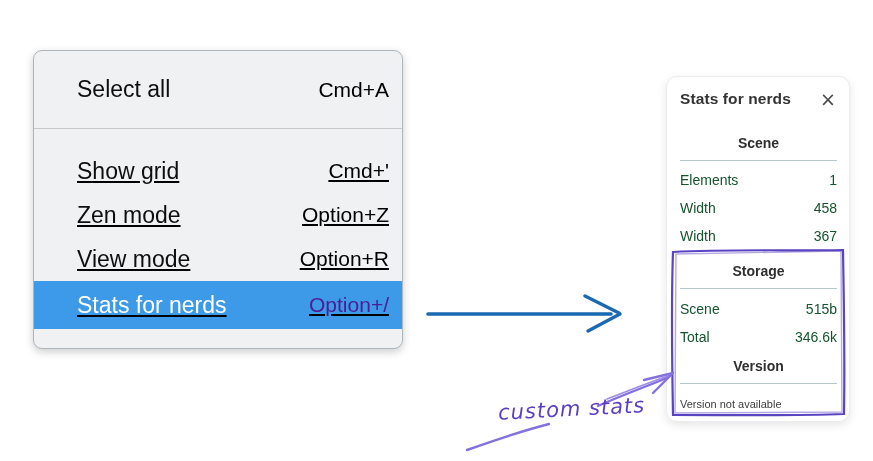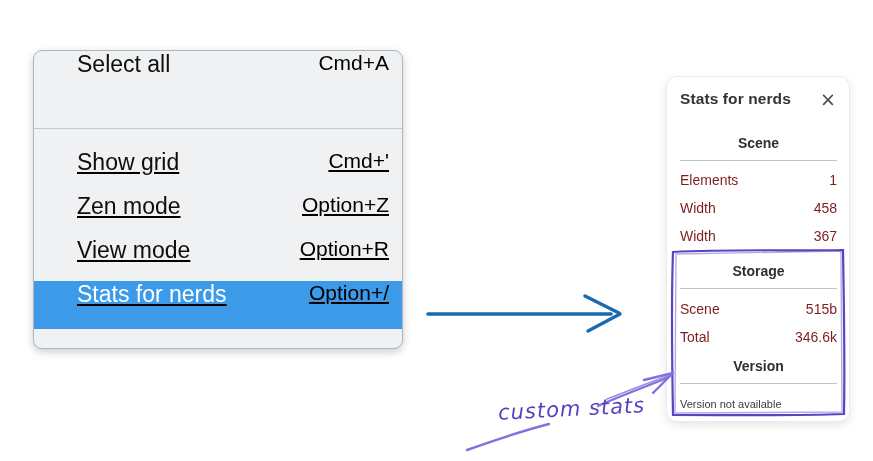--- a/index.html
+++ b/index.html
@@ -10,27 +10,27 @@
 
   
   .menu{
     position:absolute;left:33px;top:50px;width:370px;box-sizing:border-box;
     background:#f0f1f2;border:1px solid #aeb6bd;border-radius:9px;
     box-shadow:0 3px 9px rgba(0,0,0,.20);
   }
   .menu-sec1{height:77px;border-bottom:1px solid #c3c9cd;display:flex;align-items:center;}
   .menu-sec2{padding:20px 0 19px;text-decoration:underline;}
   .menu-item{
-    display:flex;justify-content:space-between;
+    display:flex;justify-content:space-between;align-items:center;
     height:44px;padding:0 13px 0 43px;font-size:23px;color:#0e0e0e;cursor:default;
   }
   .menu-sec1 .menu-item{width:100%;height:100%;box-sizing:border-box;}
   .menu-item .shortcut{color:#000000;font-size:21px;}
   .menu-item.highlighted{height:48px;color:#ffffff;}
-  .menu-item.highlighted .shortcut{color:#000000;}
+  .menu-item.highlighted .shortcut{color:#4c1d95;}
 
   
   .stats-panel{
     position:absolute;left:666px;top:76px;width:184px;height:346px;box-sizing:border-box;
     background:#ffffff;border:1px solid #ececec;border-radius:11px;
     box-shadow:0 3px 10px rgba(0,0,0,.10);
     padding:12px 12px 0 13px;color:#3a3a3a;
   }
   .panel-header{display:flex;justify-content:space-between;align-items:center;height:20px;}
   .panel-title{font-size:15.5px;font-weight:bold;color:#333333;letter-spacing:.1px;}
@@ -41,21 +41,21 @@
   .panel-heading{font-size:14px;font-weight:bold;color:#2f2f2f;text-align:center;}
   .h-scene{margin-top:24px;line-height:20px;}
   .h-storage{margin-top:7px;height:28px;display:flex;align-items:center;justify-content:center;}
   .h-version{height:30px;display:flex;align-items:center;justify-content:center;}
   .panel-hr{border:none;border-top:1px solid #b7c5cd;margin:0;}
   .hr-scene{margin-top:7px;}
   .hr-storage{margin-top:3px;}
   .hr-version{margin-top:2px;}
   .stat-row{
     display:flex;justify-content:space-between;align-items:center;
-    height:28px;font-size:14px;color:#7f1d1d;
+    height:28px;font-size:14px;color:#14532d;
   }
   .rows-scene{margin-top:5px;}
   .rows-storage{margin-top:6px;}
   .panel-note{margin-top:6px;height:28px;display:flex;align-items:center;font-size:11px;color:#3c3c3c;}
 
   
   .annotation-text{
     position:absolute;left:498px;top:397px;z-index:6;
     font-family:"DejaVu Sans", sans-serif;font-style:italic;
     font-size:21px;letter-spacing:1px;transform:rotate(-3deg);

